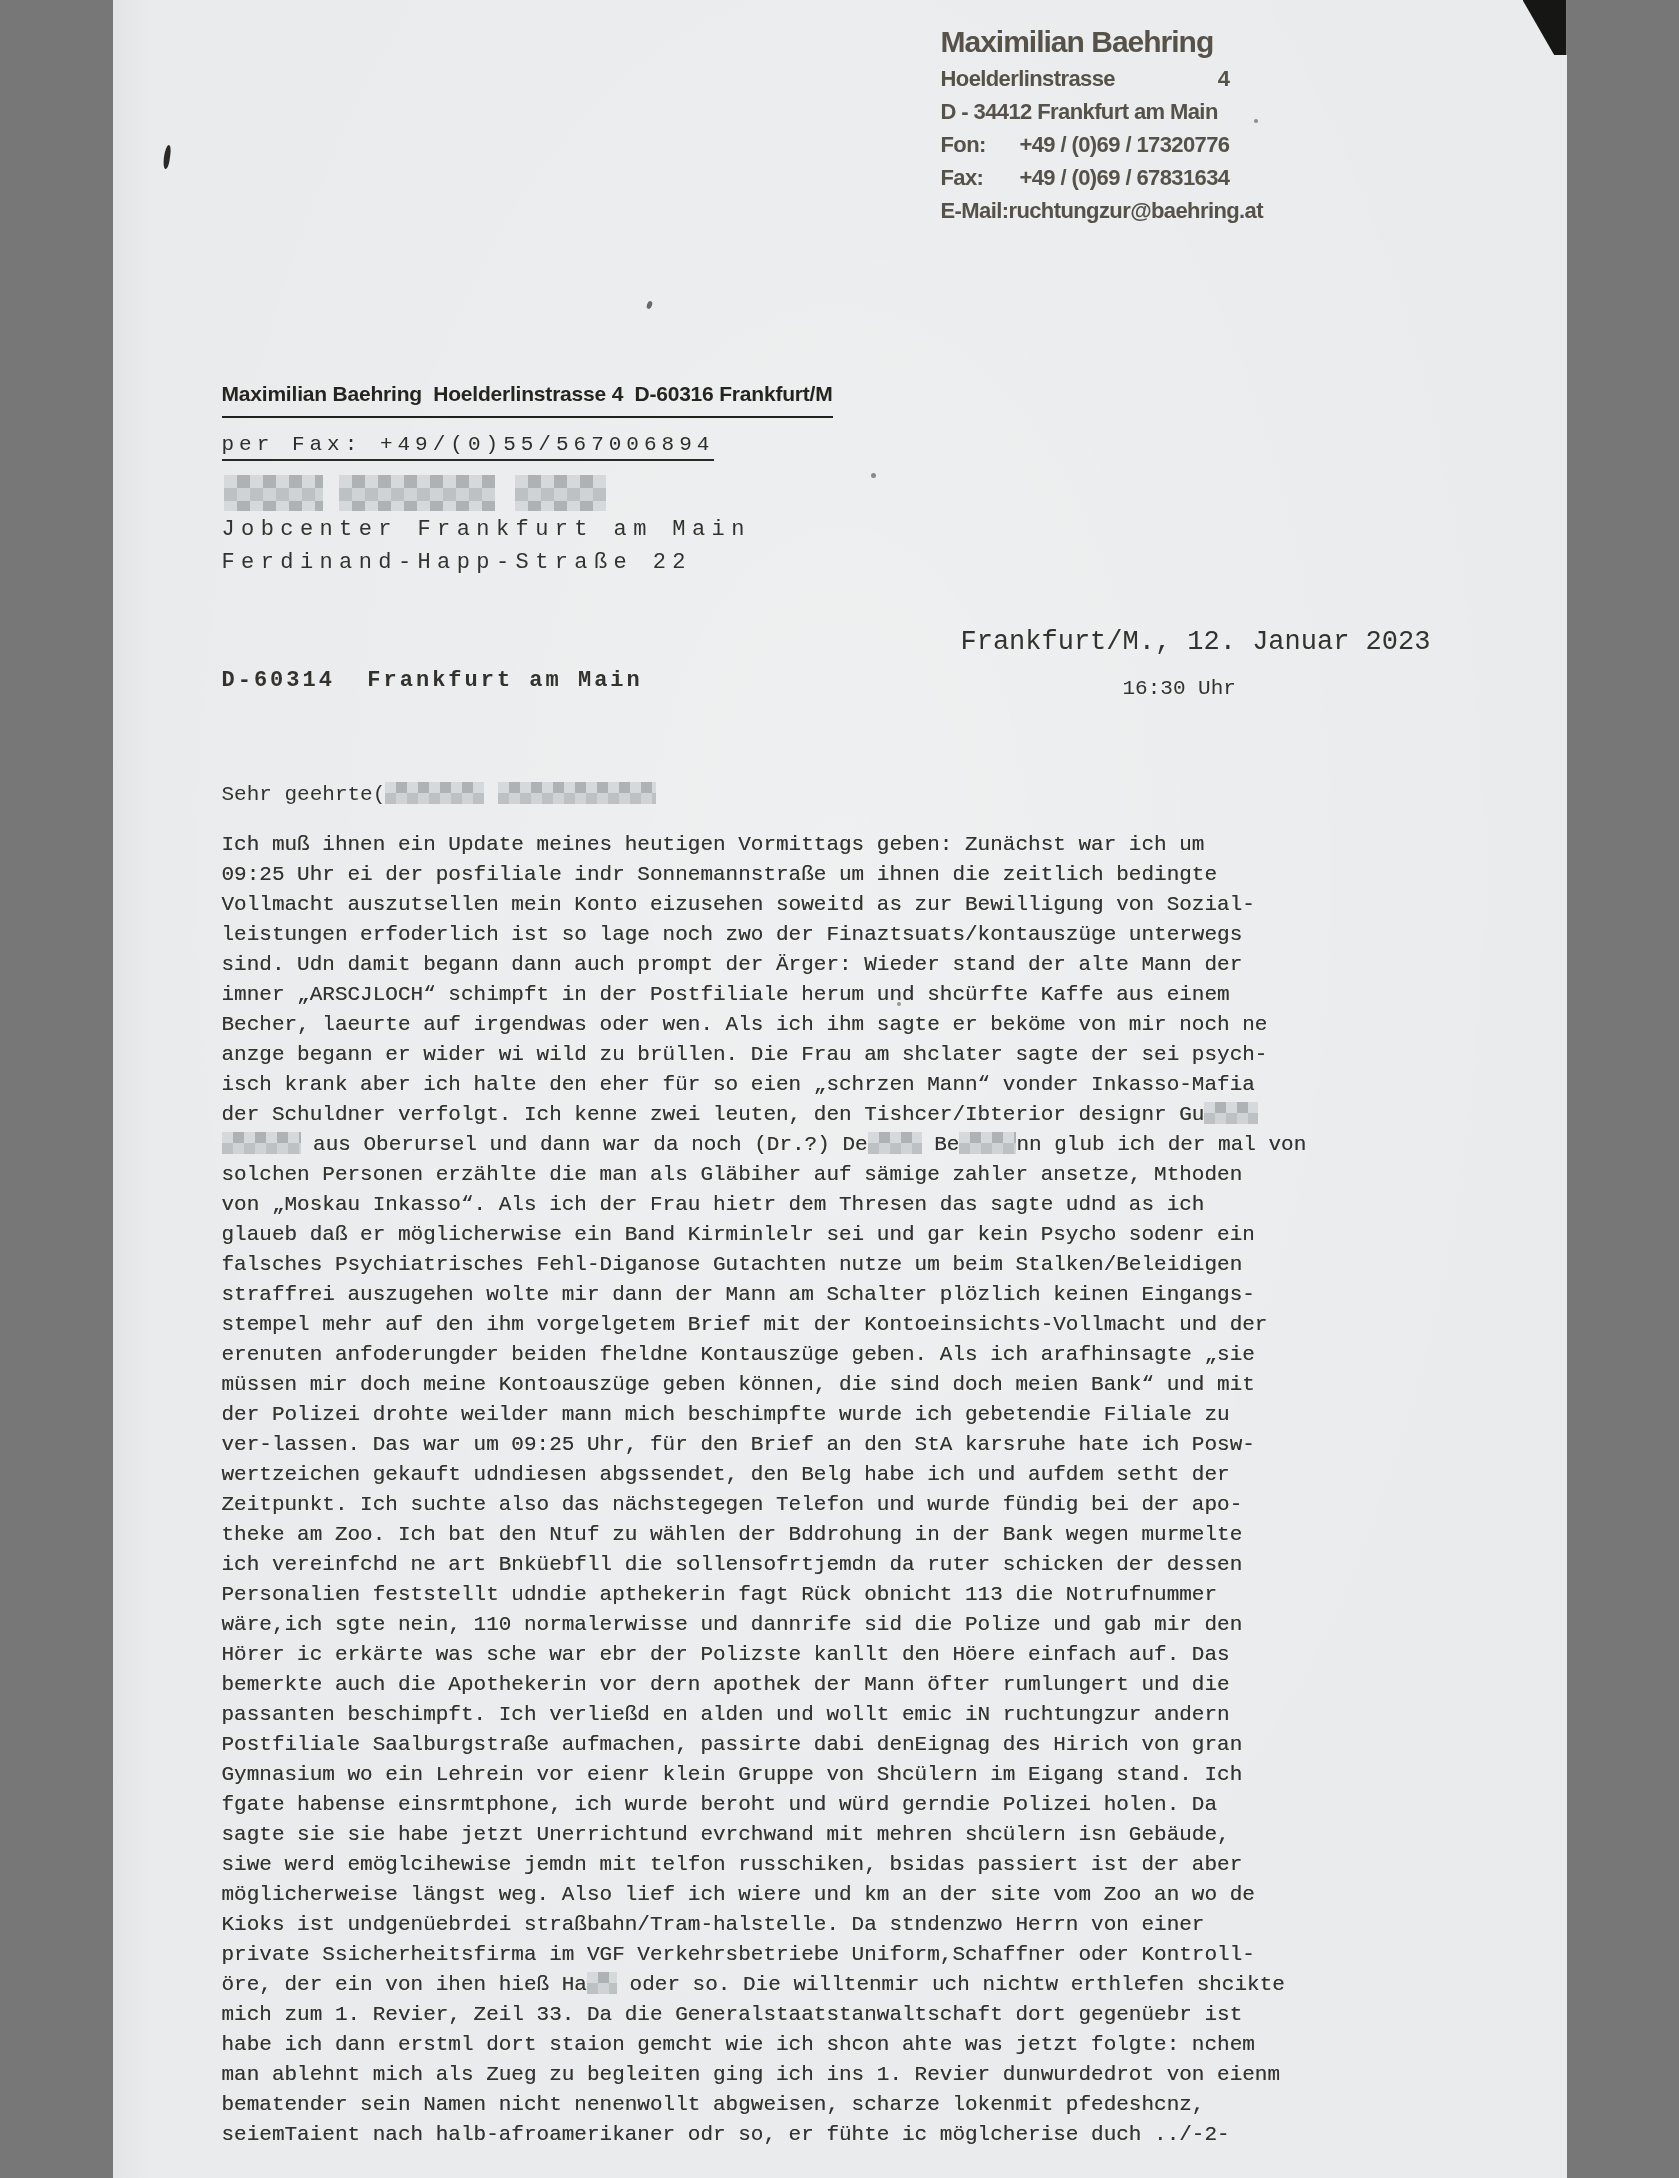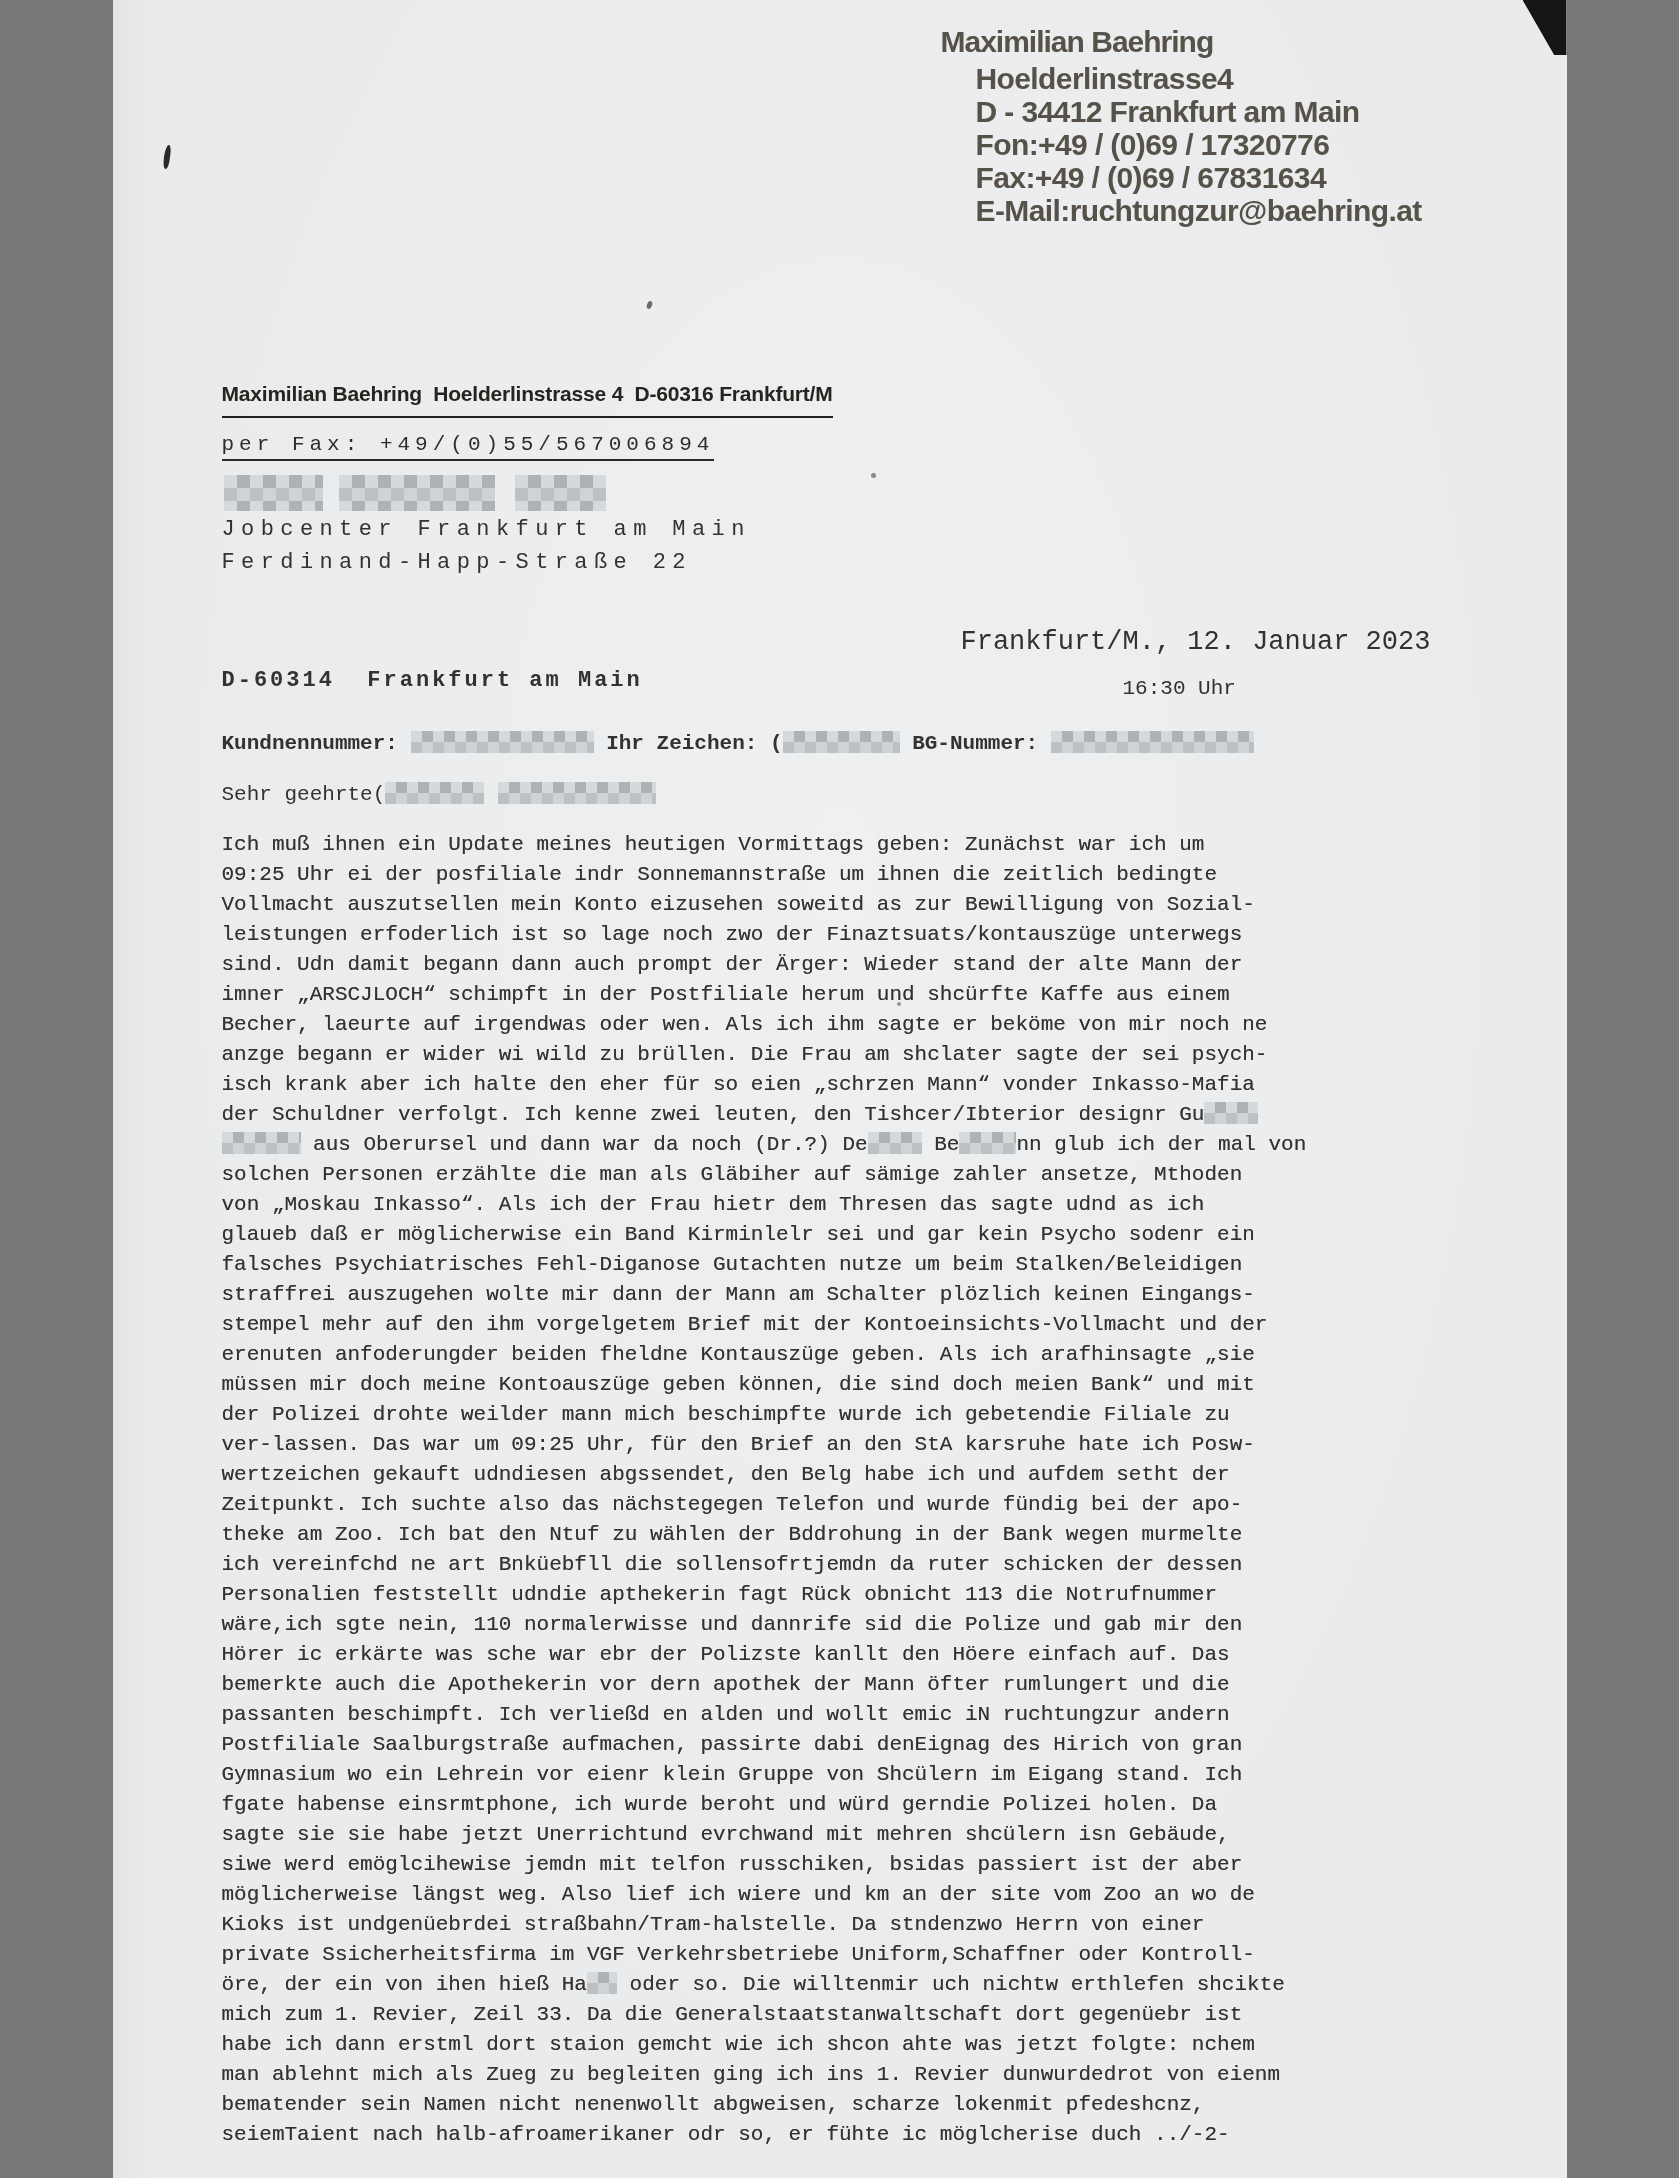--- a/index.html
+++ b/index.html
@@ -33,21 +33,21 @@
   .speck4{position:absolute;left:1141px;top:119px;width:4px;height:4px;background:#8f8e88;border-radius:50%;}
   .speck5{position:absolute;left:784px;top:1002px;width:4px;height:4px;background:#97968f;border-radius:50%;}
 
   
   .letterhead{
     position:absolute;left:828px;top:22px;width:289px;
     font-family:"Liberation Sans","DejaVu Sans",sans-serif;
     font-weight:bold;color:var(--head-ink);
   }
   .lh-name{font-size:30px;letter-spacing:-1px;white-space:nowrap;line-height:40px;}
-  .lh-row{display:flex;justify-content:space-between;font-size:30px;letter-spacing:-0.6px;line-height:33px;white-space:nowrap;margin-left:35px;}
+  .lh-row{display:flex;justify-content:space-between;font-size:22px;letter-spacing:-0.6px;line-height:33px;white-space:nowrap;}
   .lh-row.single{display:block;}
 
   
   .sender-line{
     position:absolute;left:109px;top:382px;
     font-family:"Liberation Sans","DejaVu Sans",sans-serif;
     font-size:21px;font-weight:bold;letter-spacing:-0.2px;color:#25241f;
     white-space:pre;border-bottom:2.5px solid #21201c;padding-bottom:10px;
   }
   .fax-line{
@@ -126,19 +126,18 @@
   <div class="fax-line">per Fax: +49/(0)55/567006894</div>
 
   <div class="recipient-name"><span class="px" style="width: 99px;"></span><span class="gap" style="width: 16px;"></span><span class="px" style="width: 156px;"></span><span class="gap" style="width: 20px;"></span><span class="px" style="width: 91px;"></span></div>
   <div class="recipient-org">Jobcenter Frankfurt am Main</div>
   <div class="recipient-street">Ferdinand-Happ-Straße 22</div>
   <div class="recipient-city">D-60314  Frankfurt am Main</div>
 
   <div class="dateline-place">Frankfurt/M., 12. Januar 2023</div>
   <div class="dateline-time">16:30 Uhr</div>
 
-  <div class="reference-line">Kundnennummer: <span class="px" style="width: 183px;"></span> Ihr Zeichen: (<span class="px" style="width: 117px;"></span> BG-Nummer: <span class="px" style="width: 203px;"></span></div>
   <div class="salutation">Sehr geehrte(<span class="px" style="width: 99px;"></span><span class="gap" style="width: 14px;"></span><span class="px" style="width: 158px;"></span></div>
 
   <div class="letter-body"><div class="bline">Ich muß ihnen ein Update meines heutigen Vormittags geben: Zunächst war ich um</div><div class="bline">09:25 Uhr ei der posfiliale indr Sonnemannstraße um ihnen die zeitlich bedingte</div><div class="bline">Vollmacht auszutsellen mein Konto eizusehen soweitd as zur Bewilligung von Sozial-</div><div class="bline">leistungen erfoderlich ist so lage noch zwo der Finaztsuats/kontauszüge unterwegs</div><div class="bline">sind. Udn damit begann dann auch prompt der Ärger: Wieder stand der alte Mann der</div><div class="bline">imner „ARSCJLOCH“ schimpft in der Postfiliale herum und shcürfte Kaffe aus einem</div><div class="bline">Becher, laeurte auf irgendwas oder wen. Als ich ihm sagte er beköme von mir noch ne</div><div class="bline">anzge begann er wider wi wild zu brüllen. Die Frau am shclater sagte der sei psych-</div><div class="bline">isch krank aber ich halte den eher für so eien „schrzen Mann“ vonder Inkasso-Mafia</div><div class="bline">der Schuldner verfolgt. Ich kenne zwei leuten, den Tishcer/Ibterior designr Gu<span class="px" style="width: 54px;"></span></div><div class="bline"><span class="px" style="width: 79px;"></span> aus Oberursel und dann war da noch (Dr.?) De<span class="px" style="width: 54px;"></span> Be<span class="px" style="width: 57px;"></span>nn glub ich der mal von</div><div class="bline">solchen Personen erzählte die man als Gläbiher auf sämige zahler ansetze, Mthoden</div><div class="bline">von „Moskau Inkasso“. Als ich der Frau hietr dem Thresen das sagte udnd as ich</div><div class="bline">glaueb daß er möglicherwise ein Band Kirminlelr sei und gar kein Psycho sodenr ein</div><div class="bline">falsches Psychiatrisches Fehl-Diganose Gutachten nutze um beim Stalken/Beleidigen</div><div class="bline">straffrei auszugehen wolte mir dann der Mann am Schalter plözlich keinen Eingangs-</div><div class="bline">stempel mehr auf den ihm vorgelgetem Brief mit der Kontoeinsichts-Vollmacht und der</div><div class="bline">erenuten anfoderungder beiden fheldne Kontauszüge geben. Als ich arafhinsagte „sie</div><div class="bline">müssen mir doch meine Kontoauszüge geben können, die sind doch meien Bank“ und mit</div><div class="bline">der Polizei drohte weilder mann mich beschimpfte wurde ich gebetendie Filiale zu</div><div class="bline">ver-lassen. Das war um 09:25 Uhr, für den Brief an den StA karsruhe hate ich Posw-</div><div class="bline">wertzeichen gekauft udndiesen abgssendet, den Belg habe ich und aufdem setht der</div><div class="bline">Zeitpunkt. Ich suchte also das nächstegegen Telefon und wurde fündig bei der apo-</div><div class="bline">theke am Zoo. Ich bat den Ntuf zu wählen der Bddrohung in der Bank wegen murmelte</div><div class="bline">ich vereinfchd ne art Bnküebfll die sollensofrtjemdn da ruter schicken der dessen</div><div class="bline">Personalien feststellt udndie apthekerin fagt Rück obnicht 113 die Notrufnummer</div><div class="bline">wäre,ich sgte nein, 110 normalerwisse und dannrife sid die Polize und gab mir den</div><div class="bline">Hörer ic erkärte was sche war ebr der Polizste kanllt den Höere einfach auf. Das</div><div class="bline">bemerkte auch die Apothekerin vor dern apothek der Mann öfter rumlungert und die</div><div class="bline">passanten beschimpft. Ich verließd en alden und wollt emic iN ruchtungzur andern</div><div class="bline">Postfiliale Saalburgstraße aufmachen, passirte dabi denEignag des Hirich von gran</div><div class="bline">Gymnasium wo ein Lehrein vor eienr klein Gruppe von Shcülern im Eigang stand. Ich</div><div class="bline">fgate habense einsrmtphone, ich wurde beroht und würd gerndie Polizei holen. Da</div><div class="bline">sagte sie sie habe jetzt Unerrichtund evrchwand mit mehren shcülern isn Gebäude,</div><div class="bline">siwe werd emöglcihewise jemdn mit telfon russchiken, bsidas passiert ist der aber</div><div class="bline">möglicherweise längst weg. Also lief ich wiere und km an der site vom Zoo an wo de</div><div class="bline">Kioks ist undgenüebrdei straßbahn/Tram-halstelle. Da stndenzwo Herrn von einer</div><div class="bline">private Ssicherheitsfirma im VGF Verkehrsbetriebe Uniform,Schaffner oder Kontroll-</div><div class="bline">öre, der ein von ihen hieß Ha<span class="px" style="width: 30px;"></span> oder so. Die willtenmir uch nichtw erthlefen shcikte</div><div class="bline">mich zum 1. Revier, Zeil 33. Da die Generalstaatstanwaltschaft dort gegenüebr ist</div><div class="bline">habe ich dann erstml dort staion gemcht wie ich shcon ahte was jetzt folgte: nchem</div><div class="bline">man ablehnt mich als Zueg zu begleiten ging ich ins 1. Revier dunwurdedrot von eienm</div><div class="bline">bematender sein Namen nicht nenenwollt abgweisen, scharze lokenmit pfedeshcnz,</div><div class="bline">seiemTaient nach halb-afroamerikaner odr so, er fühte ic möglcherise duch ../-2-</div></div>
 
 </div>
 
 
 </body></html>

